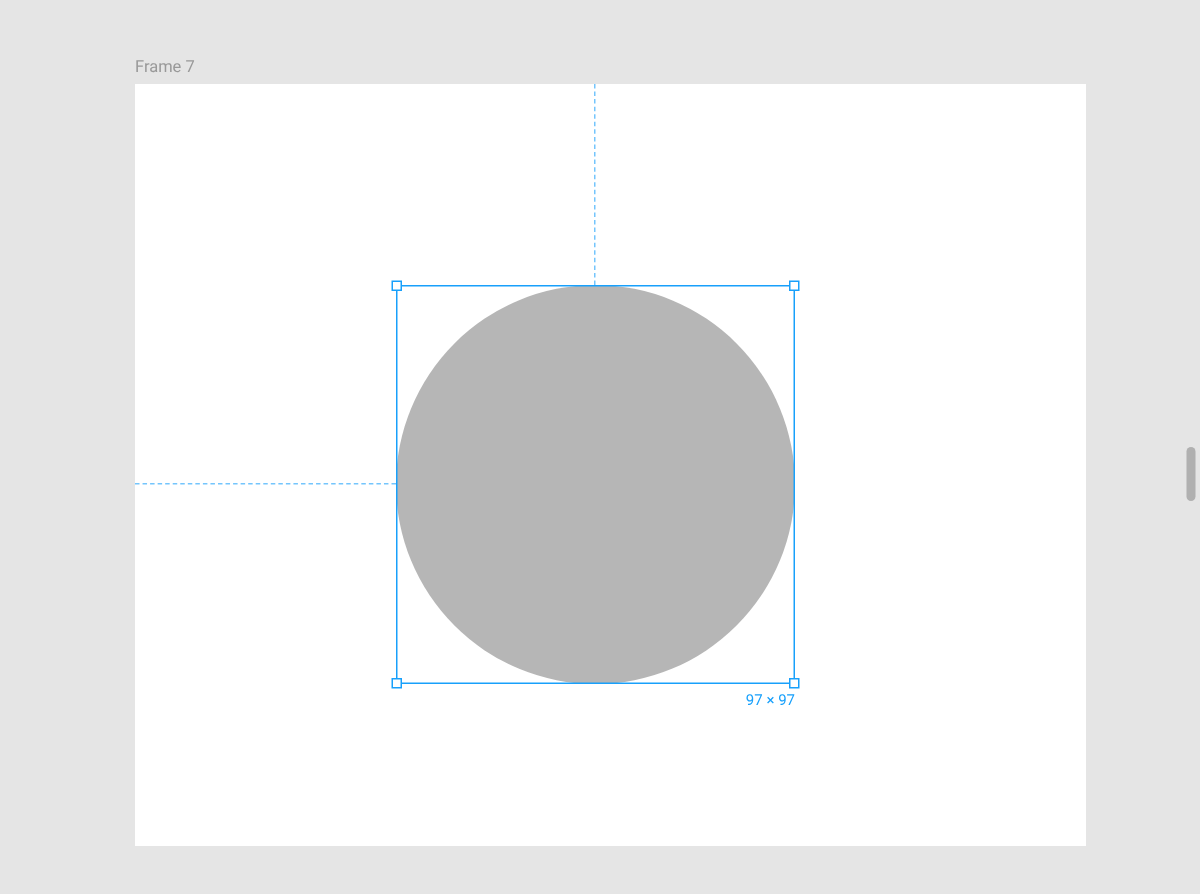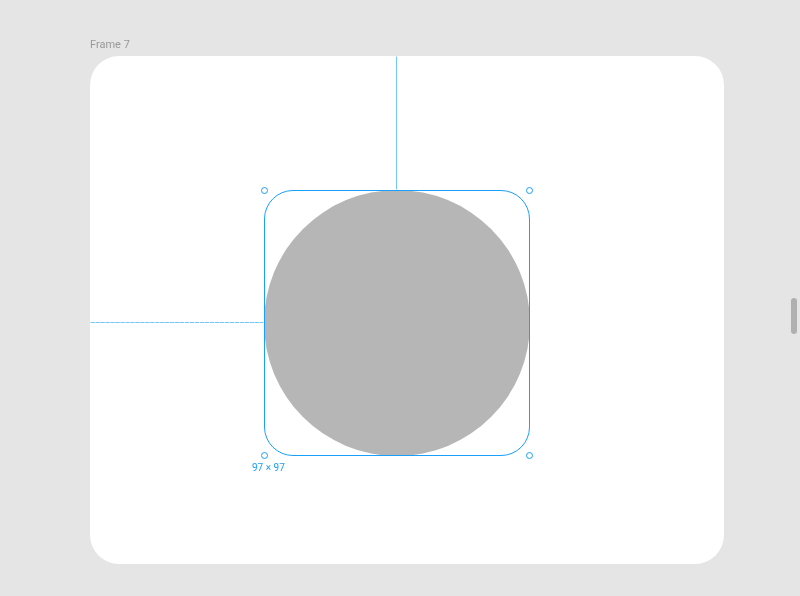--- a/index.html
+++ b/index.html
@@ -1,19 +1,18 @@
 <!DOCTYPE html>
 <html><head>
   <meta charset="utf-8">
   <style>
     * {
       box-sizing: border-box;
       margin: 0;
       padding: 0;
-      border-radius: 29px;
     }
     body {
       font-family: -apple-system, BlinkMacSystemFont, "Segoe UI", Roboto, sans-serif;
       background: #e5e5e5;
       width: 800px;
       height: 596px;
       overflow: hidden;
       position: relative;
     }
     .canvas-area {
@@ -64,24 +63,24 @@
       height: 7px;
       background: #fff;
       border: 1px solid #18a0fb;
     }
     .handle.tl { left: -4px; top: -4px; }
     .handle.tr { right: -4px; top: -4px; }
     .handle.bl { left: -4px; bottom: -4px; }
     .handle.br { right: -4px; bottom: -4px; }
     .dimension-label {
       position: absolute;
-      left: 252px;
+      left: 264px;
       top: 462px;
       width: 266px;
-      text-align: left;
+      text-align: right;
       font-size: 10px;
       color: #18a0fb;
       user-select: none;
     }
     .guide-v {
       position: absolute;
       left: 396px;
       top: 56px;
       width: 0;
       height: 134px;

